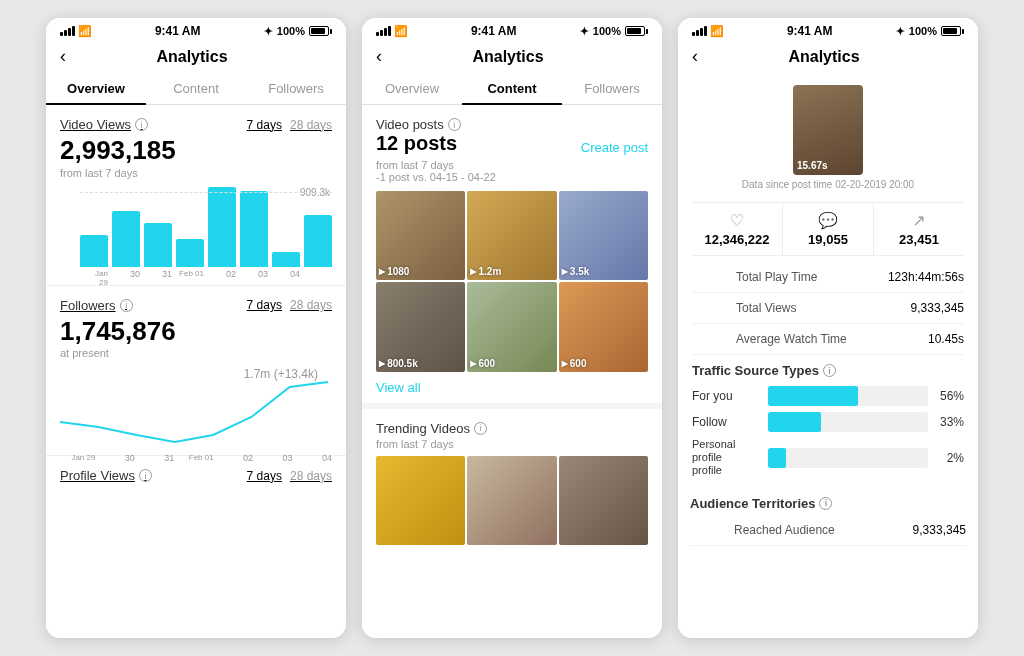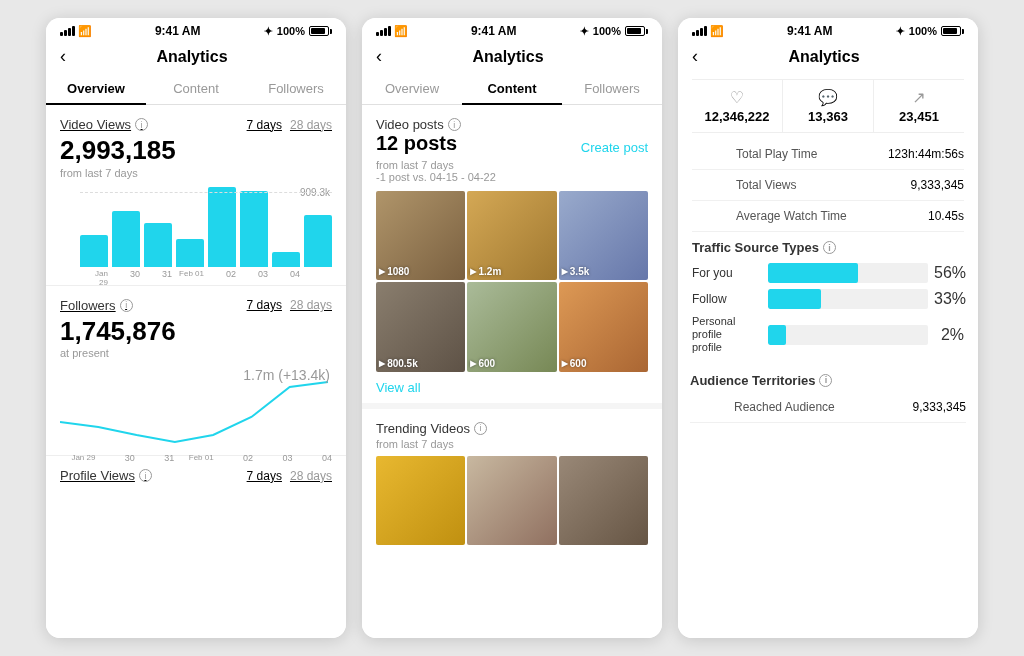--- a/index.html
+++ b/index.html
@@ -214,22 +214,22 @@
     }
 
     
     .line-chart-container {
       margin-top: 8px;
       height: 80px;
       position: relative;
     }
     .line-chart-label {
       position: absolute;
-      top: 0; right: 2px;
-      font-size: 14px;
+      top: 0; right: 14px;
+      font-size: 12px;
       color: #999;
     }
 
     
     .video-posts-header {
       display: flex;
       justify-content: space-between;
       align-items: flex-end;
       padding: 12px 14px 4px;
     }
@@ -354,21 +354,21 @@
     }
     .traffic-row {
       display: flex;
       align-items: center;
       margin-bottom: 6px;
       gap: 6px;
     }
     .traffic-label { font-size: 12px; color: #333; width: 70px; }
     .traffic-bar-bg { flex: 1; height: 20px; background: #f0f0f0; border-radius: 2px; overflow: hidden; }
     .traffic-bar-fill { height: 100%; background: #20d5ec; border-radius: 2px; }
-    .traffic-pct { font-size: 16px; color: #333; width: 30px; text-align: right; }
+    .traffic-pct { font-size: 12px; color: #333; width: 30px; text-align: right; }
     .audience-section { padding: 4px 12px; }
     .audience-title { font-size: 13px; font-weight: 600; color: #333; display: flex; align-items: center; gap: 4px; margin-bottom: 4px; }
 
     
     .wifi { font-size: 11px; }
   </style>
 </head>
 <body>
 
 <div class="phones-container">
@@ -649,29 +649,35 @@
       </div>
     </div>
 
     <div class="nav-bar">
       <span class="back-arrow">‹</span>
       <span class="nav-title">Analytics</span>
       <span class="nav-spacer"></span>
     </div>
 
     <div class="phone-content">
+      <div class="post-thumb">
+        <div class="thumb-img">
+          <span class="thumb-duration">15.67s</span>
+        </div>
+        <div class="data-since">Data since post time 02-20-2019 20:00</div>
+      </div>
 
       <div class="stats-row">
         <div class="stat-cell">
           <div class="stat-icon">♡</div>
           <div class="stat-val">12,346,222</div>
         </div>
         <div class="stat-cell">
           <div class="stat-icon">💬</div>
-          <div class="stat-val">13,363</div>
+          <div class="stat-val">19,055</div>
         </div>
         <div class="stat-cell">
           <div class="stat-icon">↗</div>
           <div class="stat-val">23,451</div>
         </div>
       </div>
 
       <div class="detail-rows">
         <div class="detail-row">
           <span class="detail-label">Total Play Time</span>

